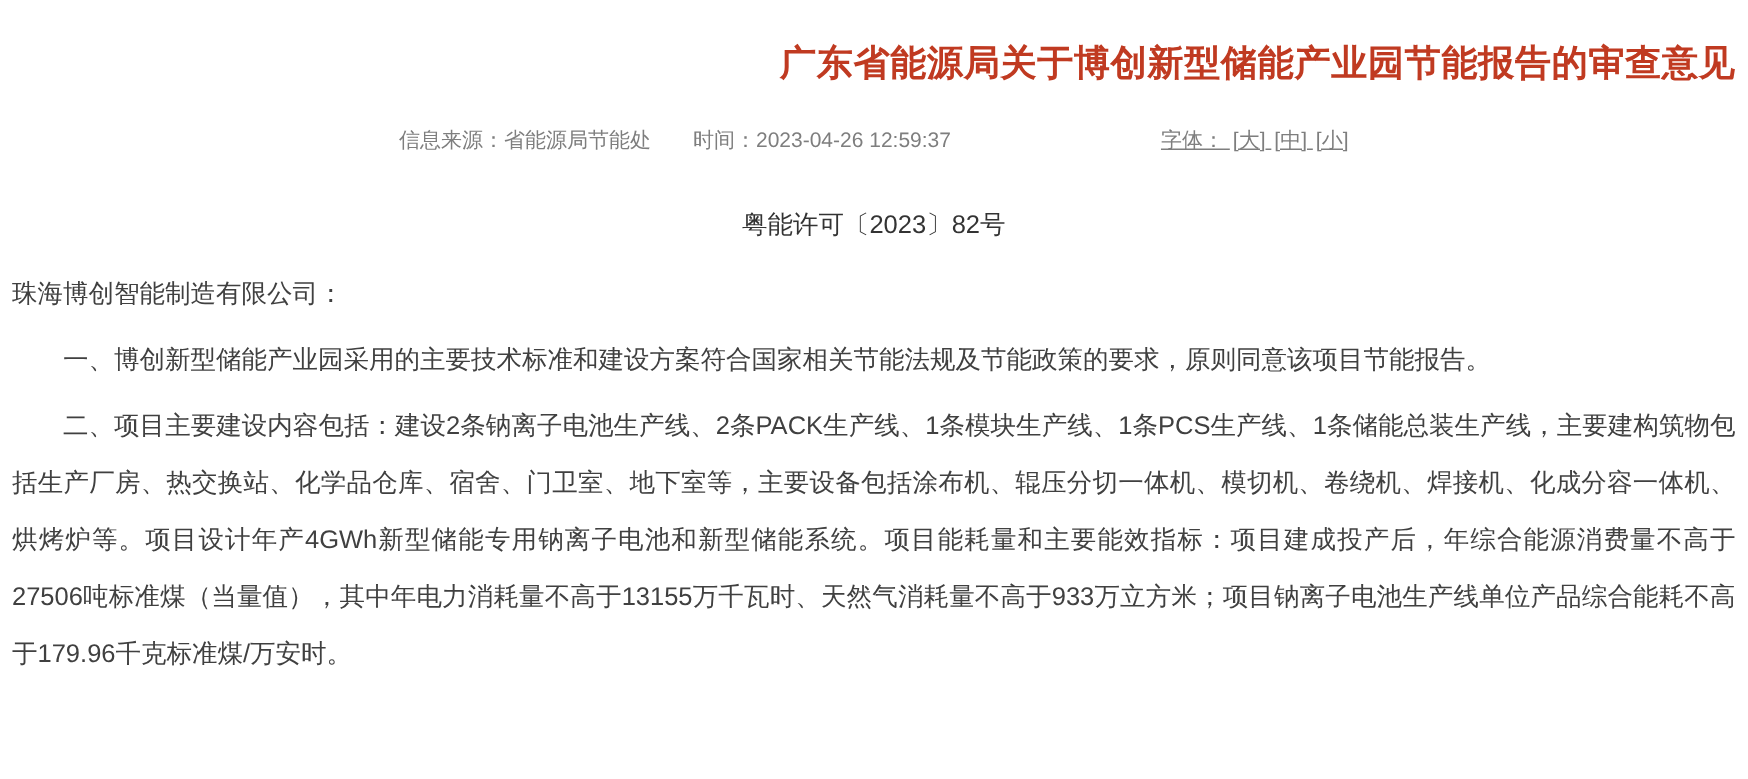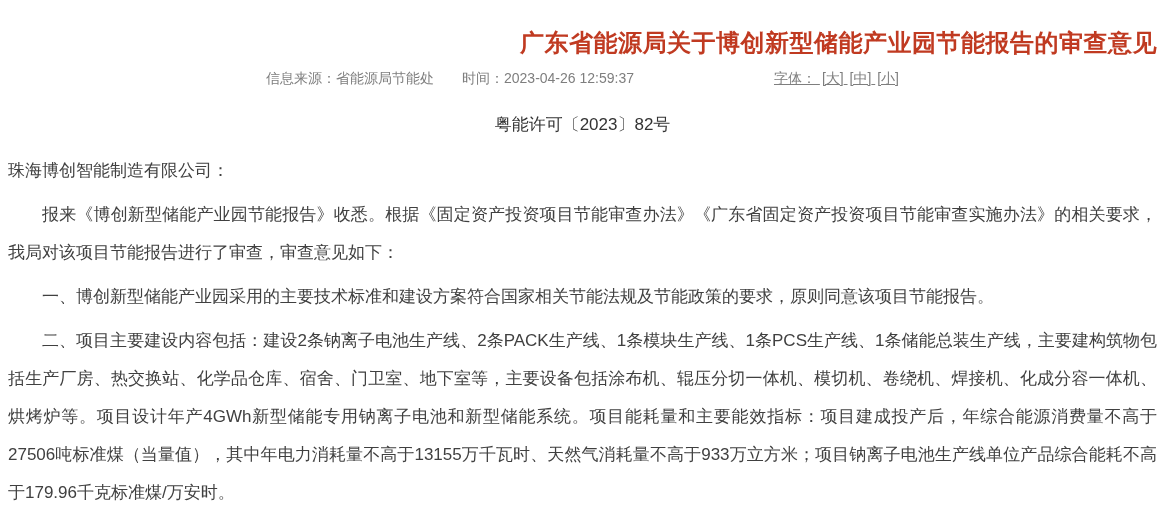--- a/index.html
+++ b/index.html
@@ -16,36 +16,36 @@
   }
   .page{width:1149px;padding:0 8px;}
   .title{
     margin:28px 0 0 0;
     font-size:24px;line-height:30px;font-weight:bold;
     color:var(--title-color);
     text-align:right;
     letter-spacing:0.5px;
   }
   .meta{
-    margin-top:13px;
+    margin-top:28px;
     display:flex;justify-content:center;align-items:center;
     font-size:14px;line-height:15px;
     color:var(--meta-color);
   }
   .meta-item{white-space:nowrap;}
   .meta-item.time{margin-left:28px;}
   .meta-item.fontsize{margin-left:140px;text-decoration:underline;}
   .font-switch{
     color:var(--meta-color);
     text-decoration:none;
     cursor:pointer;
     margin-left:2px;
   }
   .doc-number{
-    margin-top:30px;
+    margin-top:40px;
     font-size:17px;line-height:18px;
     color:var(--docnum-color);
     text-align:center;
   }
   .article{
     font-size:17px;line-height:38px;
     color:var(--body-color);
     text-align:justify;
   }
   .article p{margin:0;}
@@ -71,18 +71,17 @@
       <a class="font-switch">[大]</a>
       <a class="font-switch">[中]</a>
       <a class="font-switch">[小]</a>
     </span>
   </div>
 
   <div class="doc-number">粤能许可〔2023〕82号</div>
 
   <div class="article">
     <p class="salutation">珠海博创智能制造有限公司：</p>
-    <p class="para">报来《博创新型储能产业园节能报告》收悉。根据《固定资产投资项目节能审查办法》《广东省固定资产投资项目节能审查实施办法》的相关要求，我局对该项目节能报告进行了审查，审查意见如下：</p>
     <p class="para">一、博创新型储能产业园采用的主要技术标准和建设方案符合国家相关节能法规及节能政策的要求，原则同意该项目节能报告。</p>
     <p class="para">二、项目主要建设内容包括：建设2条钠离子电池生产线、2条PACK生产线、1条模块生产线、1条PCS生产线、1条储能总装生产线，主要建构筑物包括生产厂房、热交换站、化学品仓库、宿舍、门卫室、地下室等，主要设备包括涂布机、辊压分切一体机、模切机、卷绕机、焊接机、化成分容一体机、烘烤炉等。项目设计年产4GWh新型储能专用钠离子电池和新型储能系统。项目能耗量和主要能效指标：项目建成投产后，年综合能源消费量不高于27506吨标准煤（当量值），其中年电力消耗量不高于13155万千瓦时、天然气消耗量不高于933万立方米；项目钠离子电池生产线单位产品综合能耗不高于179.96千克标准煤/万安时。</p>
   </div>
 
 </div>
 
 </body></html>

